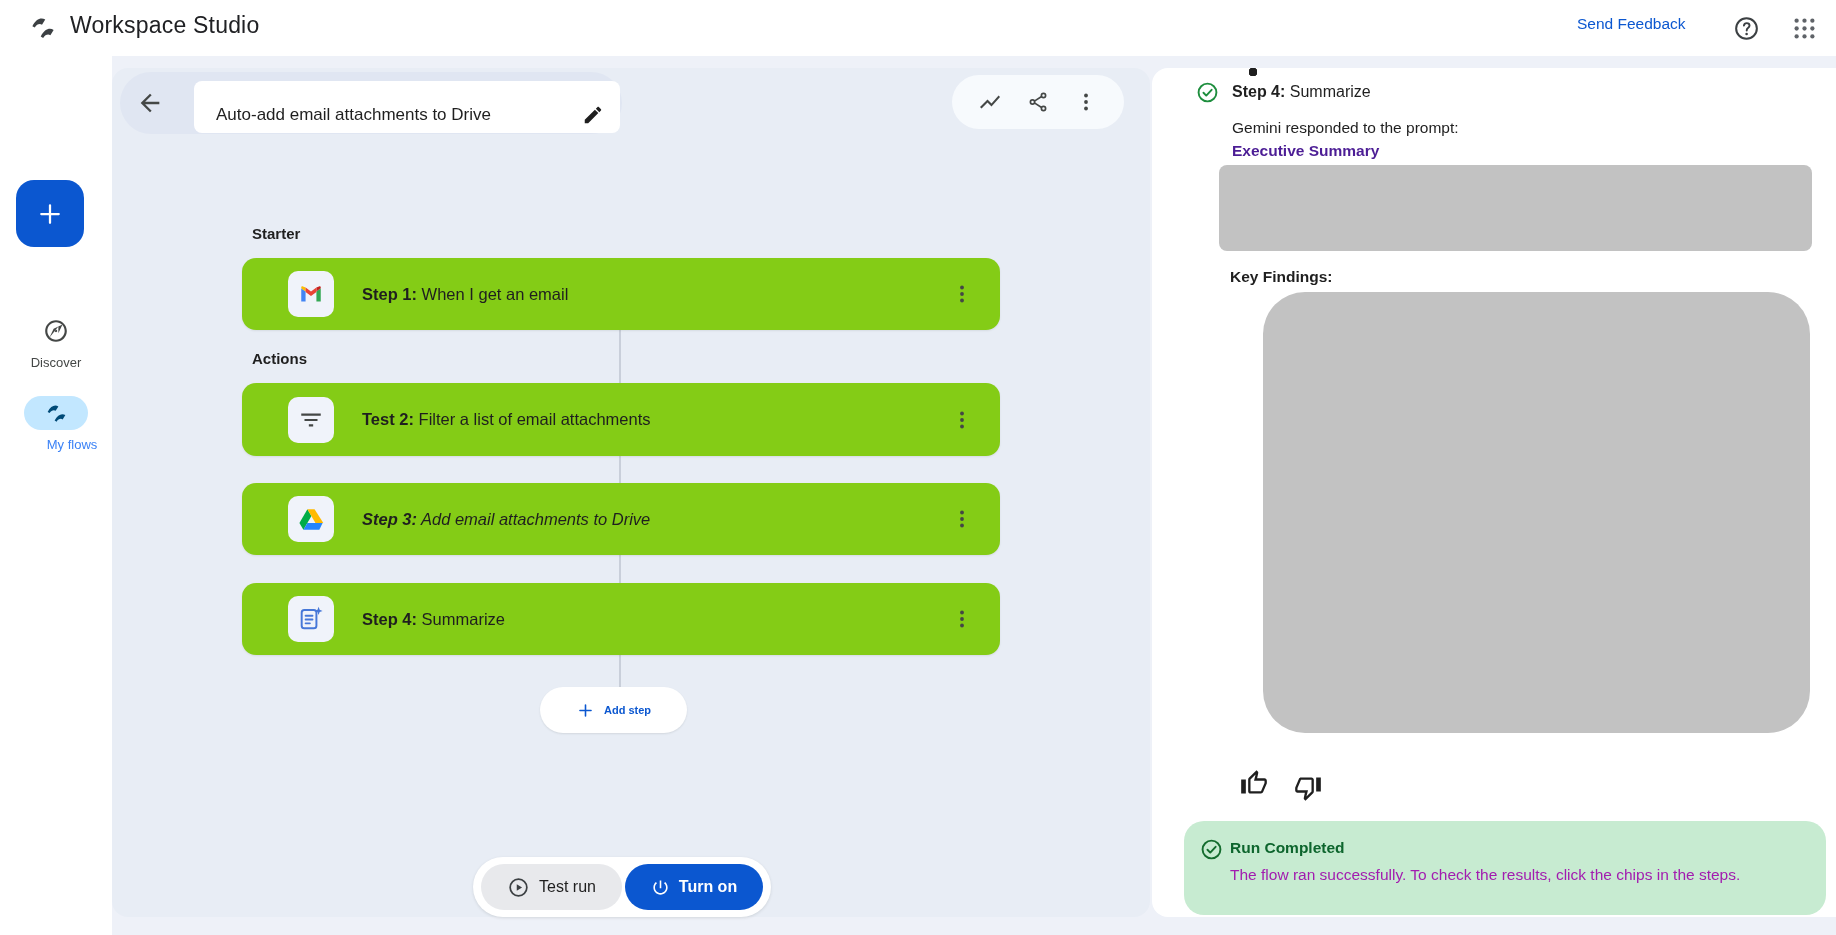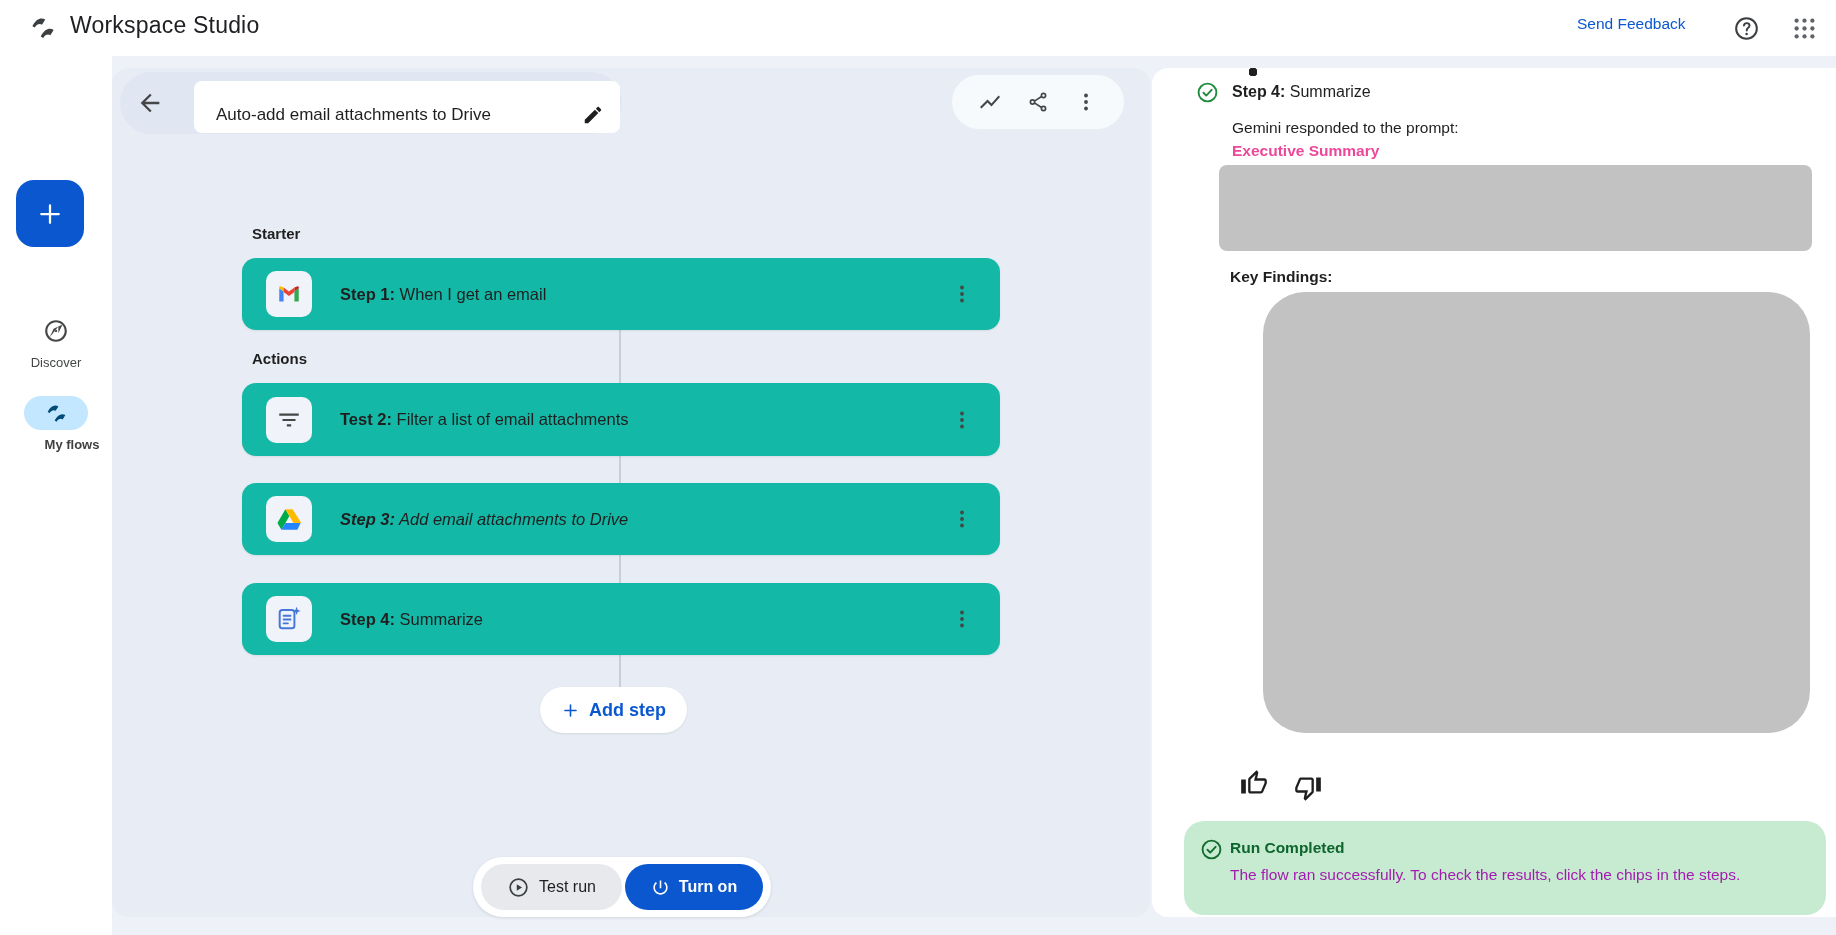--- a/index.html
+++ b/index.html
@@ -21,21 +21,21 @@
   #rail { position:absolute; left:0; top:56px; width:112px; height:879px; background:#fff; }
   #new-flow-btn { position:absolute; left:16px; top:124px; width:68px; height:67px;
     background:#0b57d0; border-radius:18px; cursor:pointer; display:flex; align-items:center; justify-content:center; }
   .rail-item { position:absolute; left:0; width:112px; text-align:center; cursor:pointer; }
   #rail-discover { top:258px; }
   #rail-myflows { top:340px; }
   .rail-pill { width:64px; height:34px; margin:0 auto; border-radius:17px;
     display:flex; align-items:center; justify-content:center; }
   .rail-pill.selected { background:#c2e7ff; }
   .rail-label { margin-top:7px; font-size:13px; color:#444746; }
-  .rail-label.selected { color:#404040; font-weight:bold;margin-left:32px; }
+  .rail-label.selected { color:#3b82f6; font-weight:normal;margin-left:32px; }
 
   
   #canvas { position:absolute; left:112px; top:68px; width:1038px; height:849px;
     background:#e8edf5; border-radius:16px; }
 
   #title-pill { position:absolute; left:8px; top:4px; width:502px; height:62px;
     background:#e0e6f2; border-radius:31px; }
   #back-btn { position:absolute; left:16px; top:17px; width:28px; height:28px; cursor:pointer; }
   #title-box { position:absolute; left:74px; top:9px; width:426px; height:52px; background:#fff;
     border-radius:8px; display:flex; align-items:center; padding:16px 16px 0 22px; cursor:text; }
@@ -43,57 +43,57 @@
   #edit-title { width:22px; height:22px; cursor:pointer; }
 
   #toolbar-pill { position:absolute; left:840px; top:7px; width:172px; height:54px; background:#f7fafd;
     border-radius:27px; display:flex; align-items:center; justify-content:space-around; padding:0 14px; }
   .tool-btn { width:24px; height:24px; cursor:pointer; }
 
   .section-label { position:absolute; left:140px; font-size:15px; font-weight:bold; color:#1f1f1f; }
   #label-starter { top:157px; }
   #label-actions { top:282px; }
 
-  .step-card { position:absolute; left:130px; width:758px; height:72px; background:#14b8a6; border-radius:14px;
-    box-shadow:0 1px 2px rgba(60,64,67,.10); display:flex; align-items:center; cursor:pointer; }
+  .step-card { position:absolute; left:130px; width:758px; height:72px; background:#84cc16; border-radius:14px;
+    box-shadow:0 1px 2px rgba(60,64,67,.10); display:flex; align-items:center; cursor:pointer;padding-left:22px; }
   #card-1 { top:190px; } #card-2 { top:315px; height:73px; } #card-3 { top:415px;font-style:italic; } #card-4 { top:515px; }
   .step-chip { width:46px; height:46px; margin-left:24px; background:#f0f3fa; border-radius:10px;
     display:flex; align-items:center; justify-content:center; }
   .step-text { margin-left:28px; font-size:16.5px; color:#1f1f1f; flex:1; }
   .step-text b { font-weight:bold; }
   .card-kebab { width:24px; height:24px; margin-right:26px; cursor:pointer; }
 
   .connector { position:absolute; left:507px; width:2px; background:#c9cfda; }
   #conn-1 { top:262px; height:53px; }
   #conn-2 { top:388px; height:27px; }
   #conn-3 { top:487px; height:28px; }
   #conn-4 { top:587px; height:33px; }
 
   #add-step { position:absolute; left:428px; top:619px; width:147px; height:46px; background:#fff;
     border-radius:23px; box-shadow:0 1px 2px rgba(60,64,67,.12); display:flex; align-items:center;
     justify-content:center; gap:9px; cursor:pointer; }
-  #add-step span { color:#0b57d0; font-size:18px; font-weight:bold; }
+  #add-step span { color:#0b57d0; font-size:11px; font-weight:bold; }
 
   #run-bar { position:absolute; left:361px; top:789px; width:298px; height:60px; background:#fff;
     border-radius:30px; box-shadow:0 1px 3px rgba(60,64,67,.15); }
   #test-run-btn { position:absolute; left:8px; top:7px; width:141px; height:46px; background:#e8e9ec;
     border-radius:23px; display:flex; align-items:center; justify-content:center; gap:9px; cursor:pointer; }
   #test-run-btn span { font-size:16px; color:#1f1f1f; }
   #turn-on-btn { position:absolute; right:8px; top:7px; width:138px; height:46px; background:#0b57d0;
     border-radius:23px; display:flex; align-items:center; justify-content:center; gap:9px; cursor:pointer; }
   #turn-on-btn span { font-size:16px; color:#fff; font-weight:bold; }
 
   
   #panel { position:absolute; left:1152px; top:68px; width:684px; height:849px; background:#fff;
     border-radius:16px 0 0 16px; }
   #panel-check { position:absolute; left:44px; top:13px; width:23px; height:23px; }
   #panel-step-title { position:absolute; left:80px; top:15px; font-size:16px; color:#1f1f1f; }
   #panel-step-title b { font-weight:bold; }
   #panel-intro { position:absolute; left:80px; top:51px; font-size:15.5px; color:#1f1f1f; }
-  #panel-prompt { position:absolute; left:80px; top:74px; font-size:15.5px; font-weight:bold; color:#ec4899; }
+  #panel-prompt { position:absolute; left:80px; top:74px; font-size:15.5px; font-weight:bold; color:#4c1d95; }
   #redact-1 { position:absolute; left:67px; top:97px; width:593px; height:86px; background:#c2c2c2; border-radius:8px; }
   #key-findings { position:absolute; left:78px; top:200px; font-size:15.5px; font-weight:bold; color:#1f1f1f; }
   #redact-2 { position:absolute; left:111px; top:224px; width:547px; height:441px; background:#c2c2c2; border-radius:42px; }
   .bullet { position:absolute; left:97px; width:8px; height:8px; border-radius:50%; background:#1f1f1f; }
   .bullet:nth-of-type(1) { top:249px; } .bullet:nth-of-type(2) { top:324px; }
   .bullet:nth-of-type(3) { top:399px; } .bullet:nth-of-type(4) { top:549px; }
   .bullet:nth-of-type(5) { top:624px; }
   #thumb-up { position:absolute; left:88px; top:701px; width:28px; height:28px; cursor:pointer; }
   #thumb-down { position:absolute; left:142px; top:706px; width:28px; height:28px; cursor:pointer; }
 

